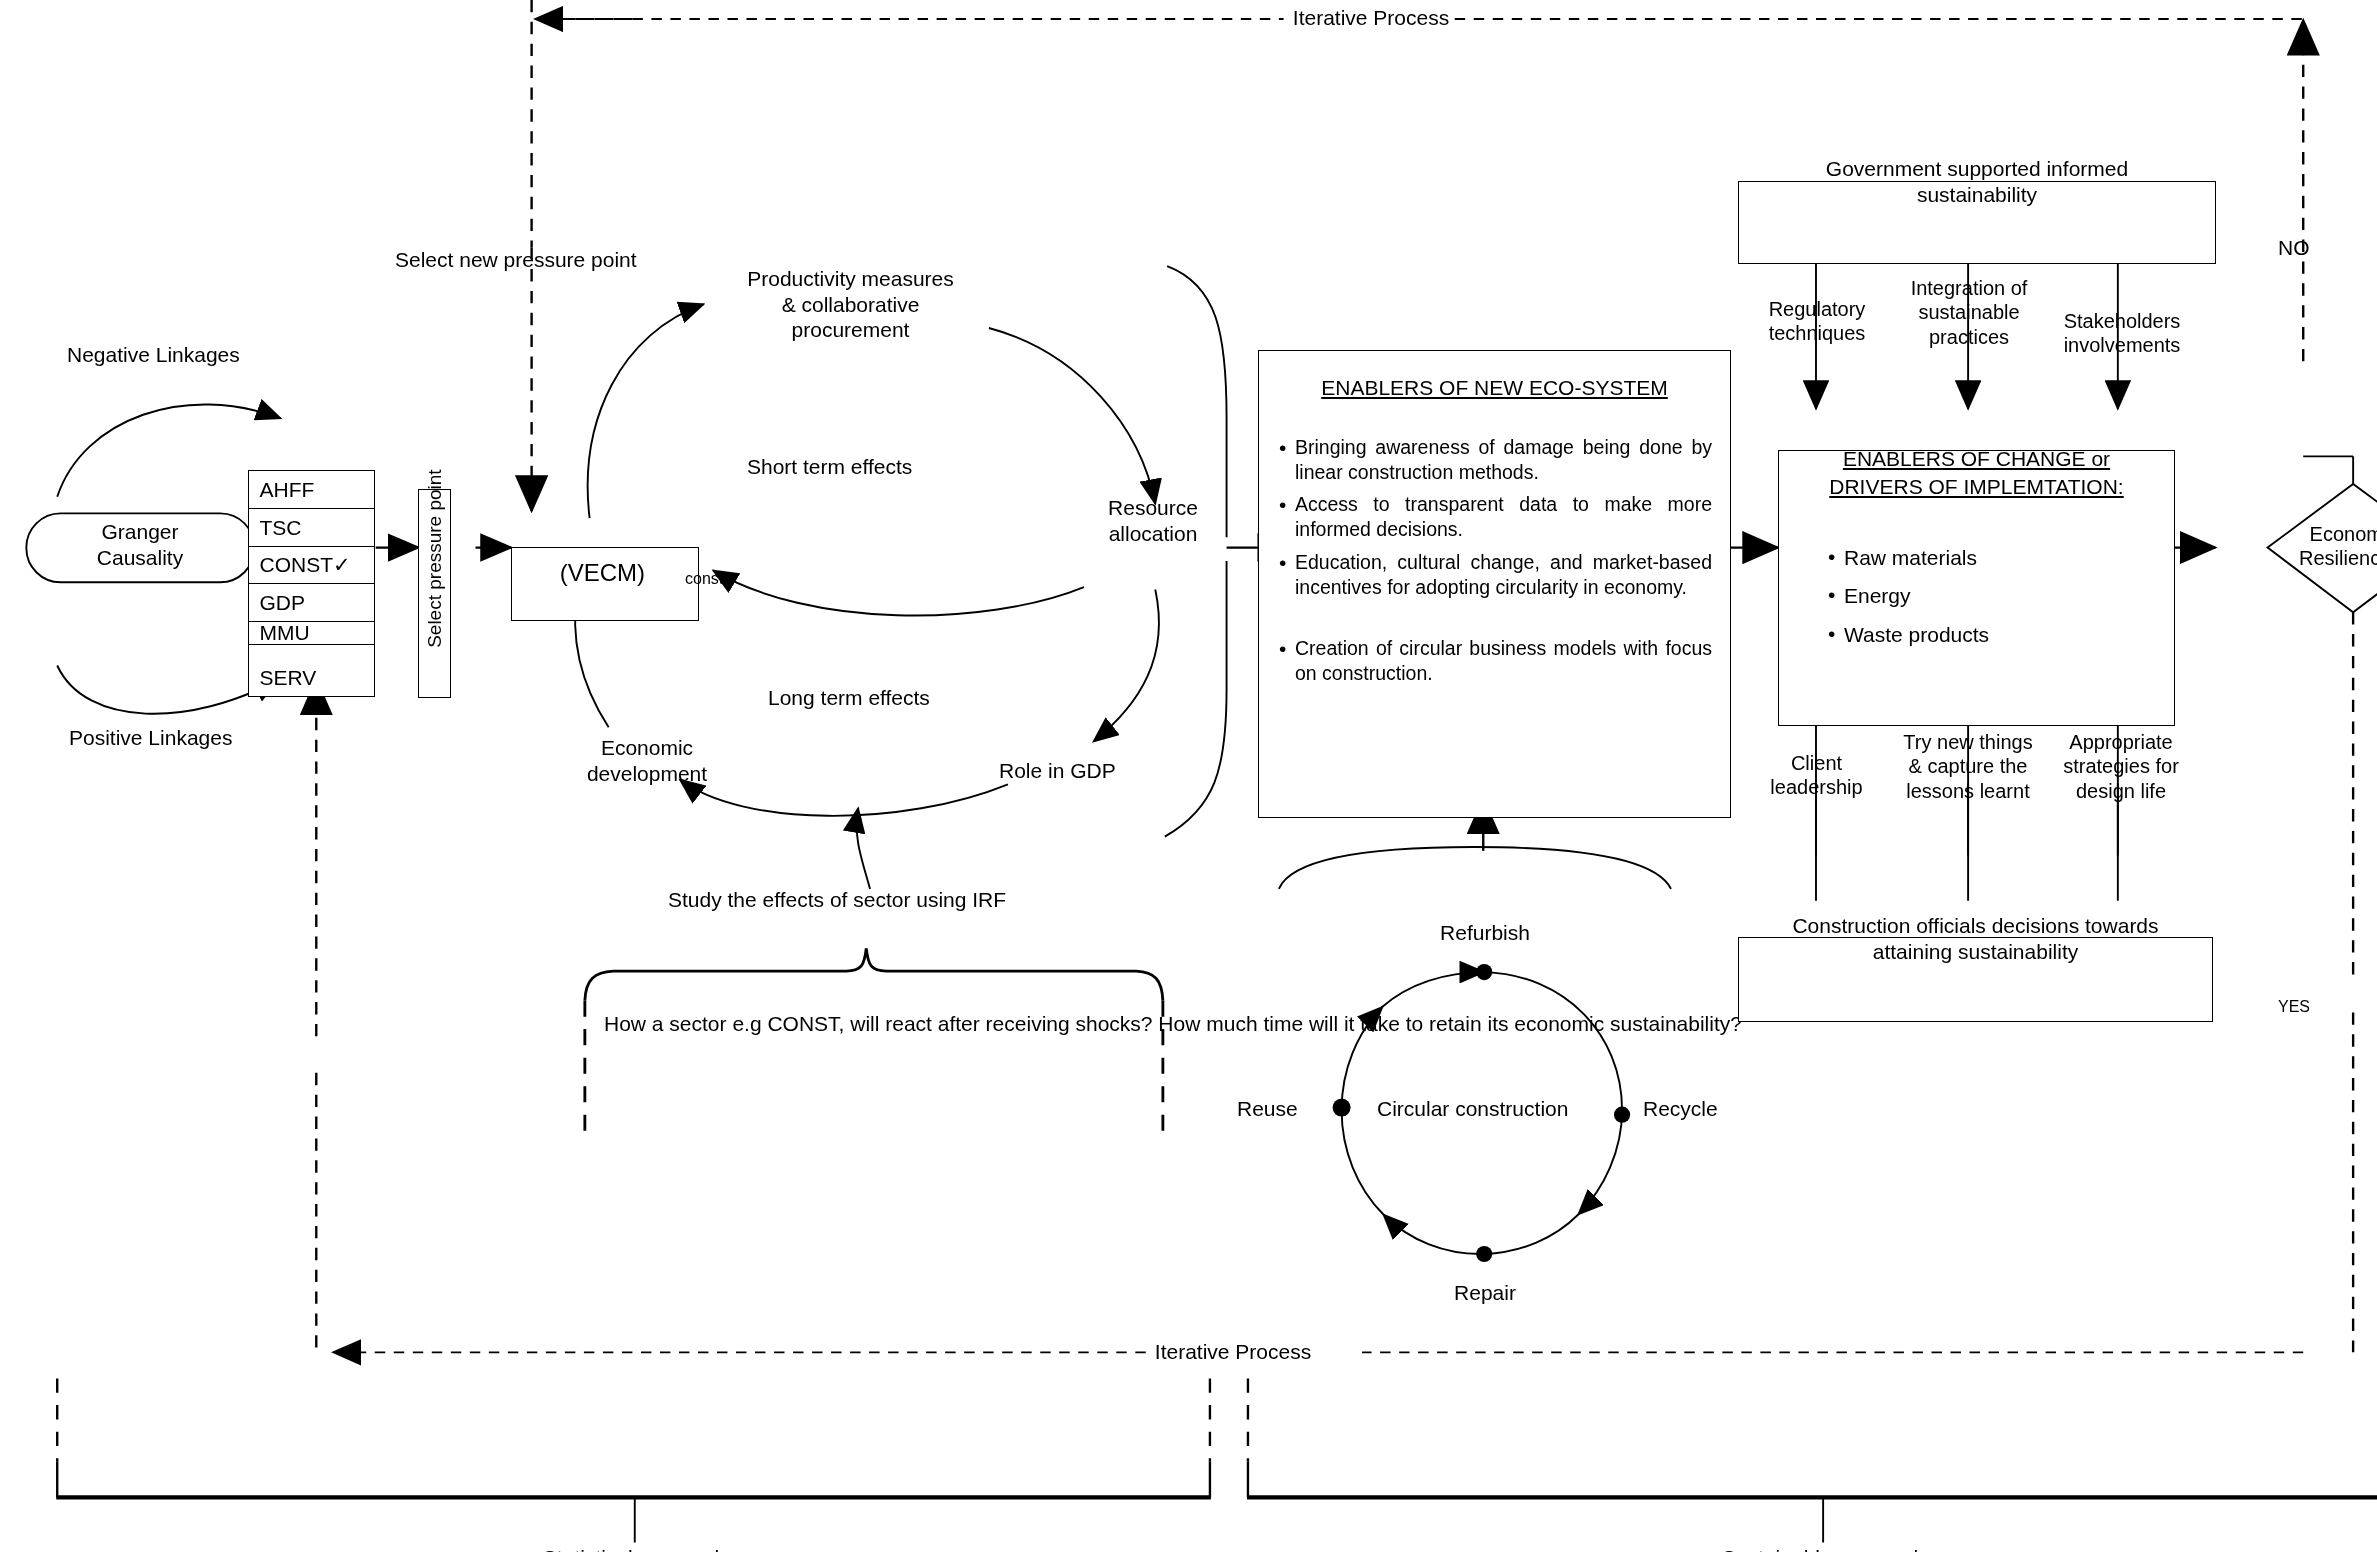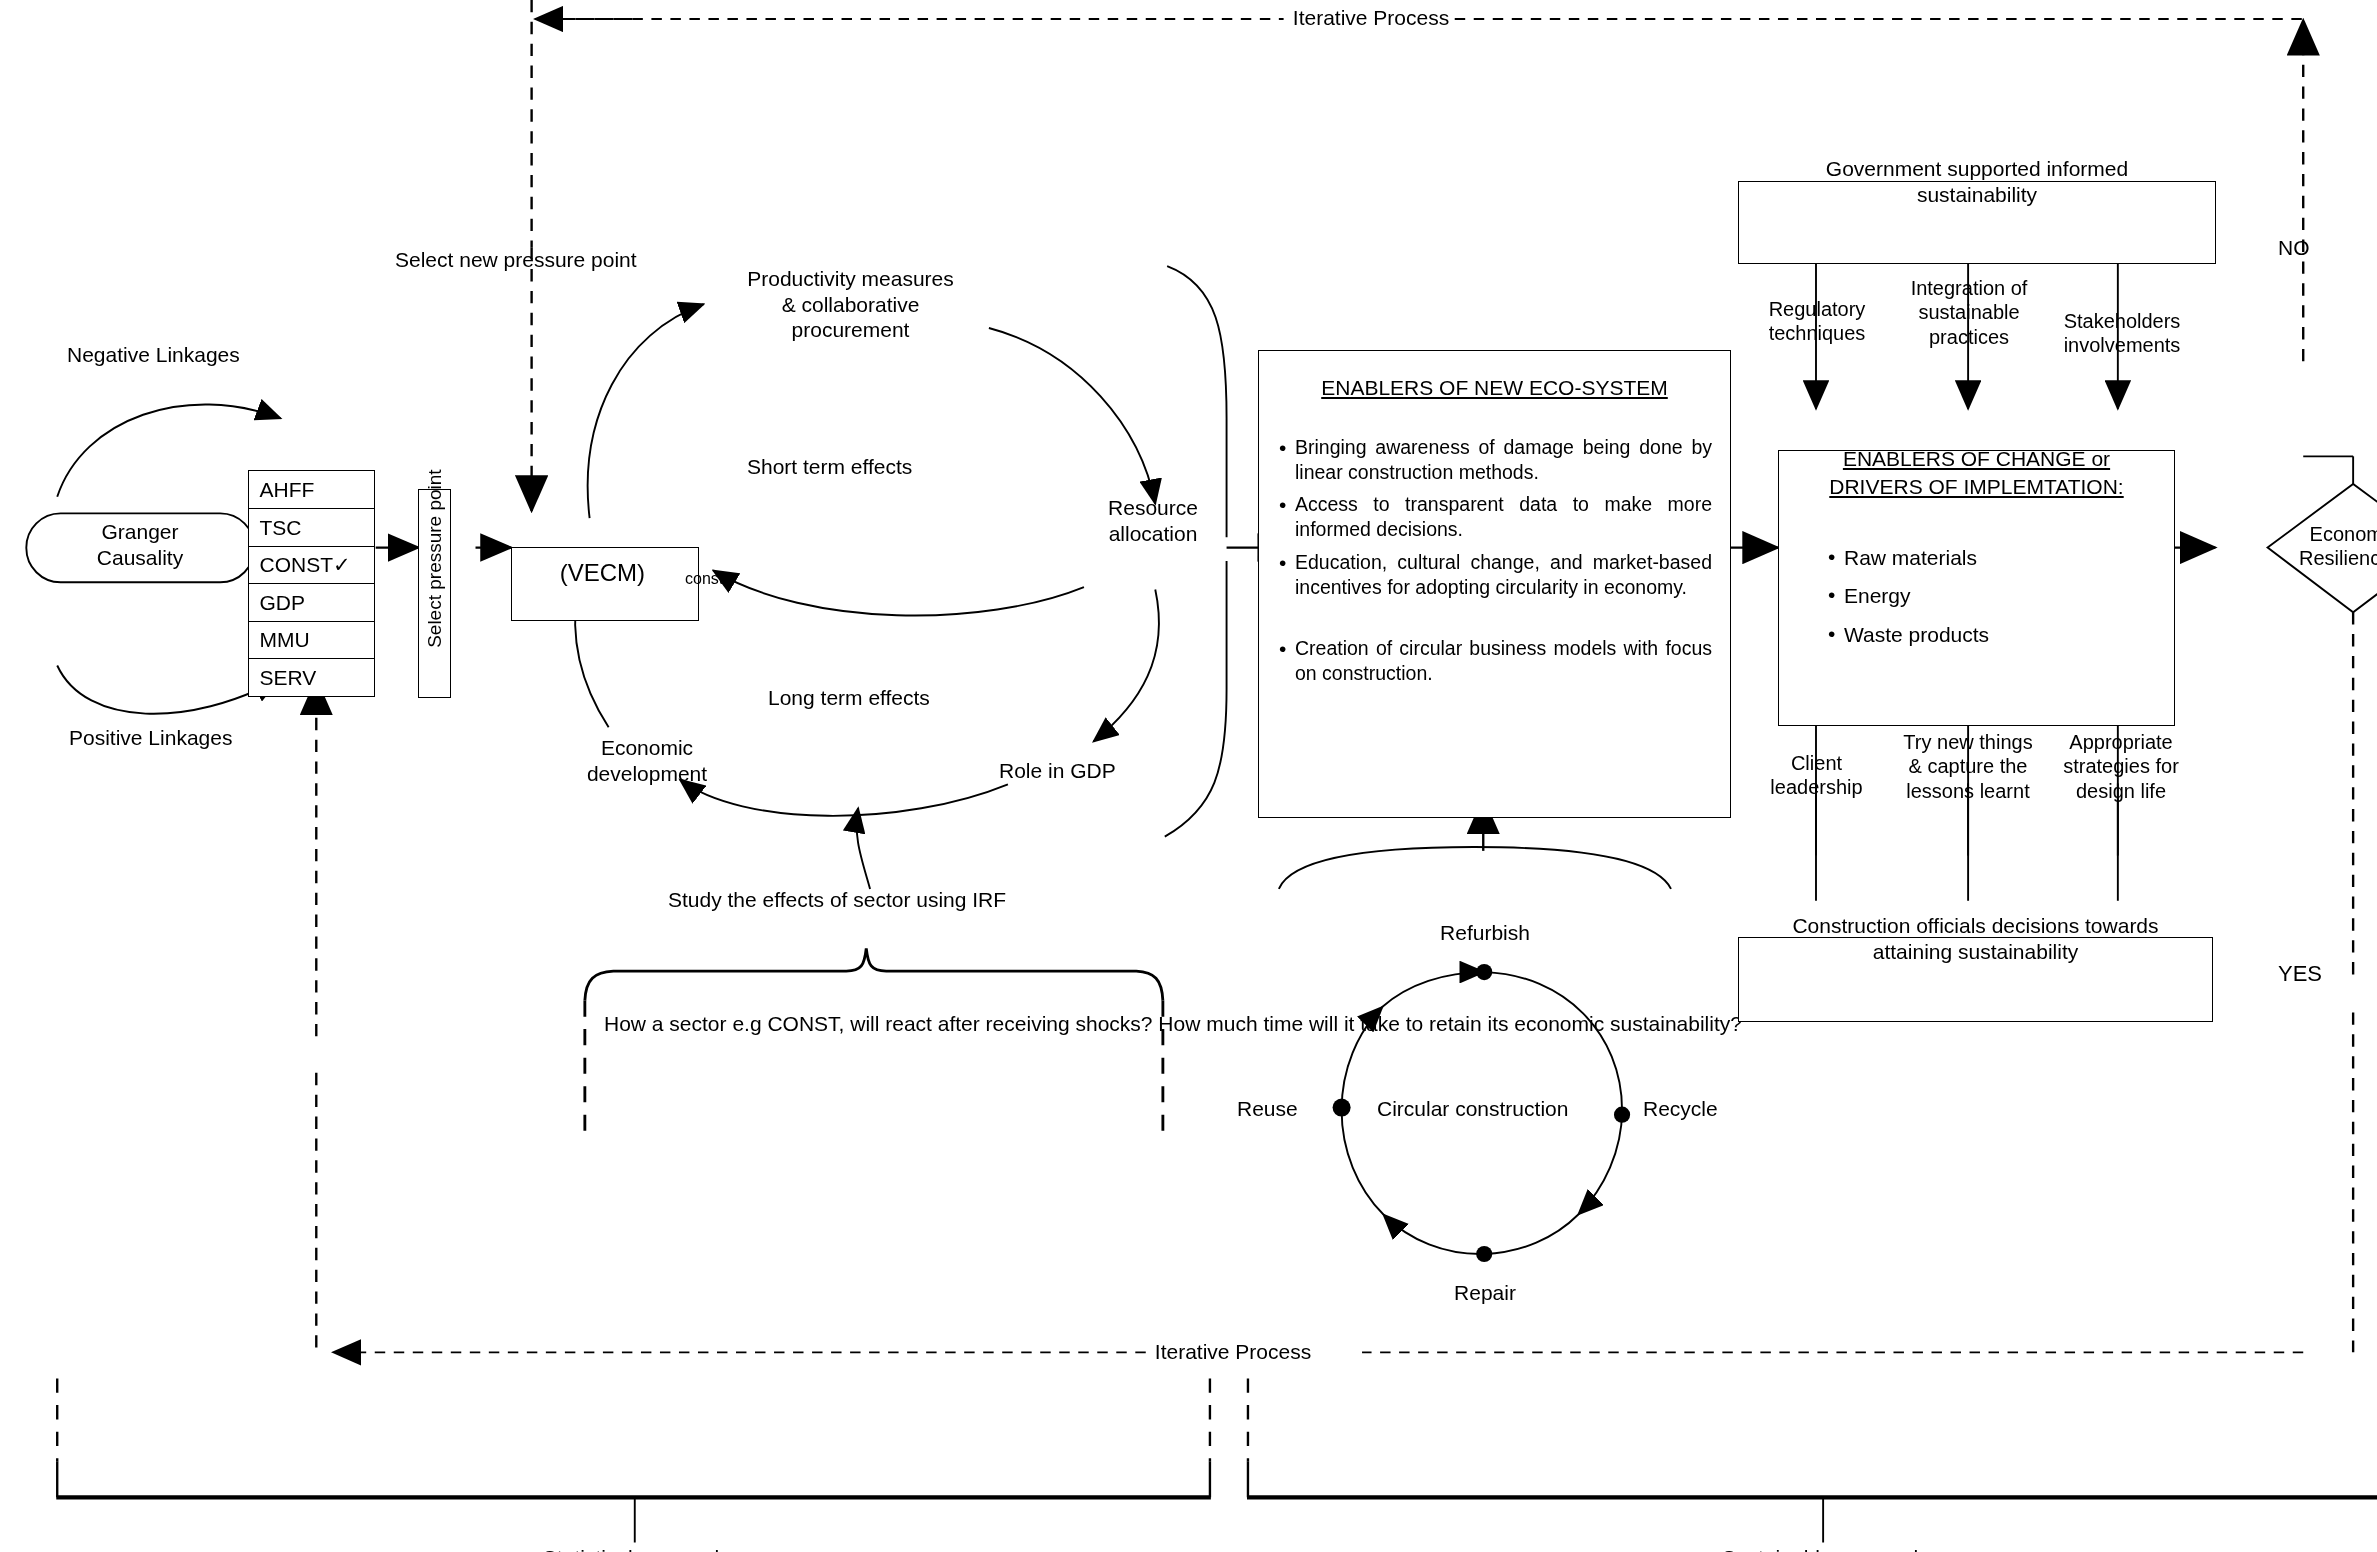--- a/index.html
+++ b/index.html
@@ -166,21 +166,21 @@
 Causality</div>
 
   <div class="lbl" style="left:67px;top:342px;font-size:21px;">Negative Linkages</div>
   <div class="lbl" style="left:69px;top:725px;font-size:21px;">Positive Linkages</div>
 
   <div class="box" style="left:248px;top:434px;width:127px;height:227px;">
     <div class="sector-cell" style="top:0px;height:38px;">AHFF</div>
     <div class="sector-cell" style="top:38px;height:38px;">TSC</div>
     <div class="sector-cell" style="top:75px;height:38px;">CONST✓</div>
     <div class="sector-cell" style="top:113px;height:38px;">GDP</div>
-    <div class="sector-cell" style="top:150px;height:38px;">MMU</div>
+    <div class="sector-cell" style="top:150px;height:24px;">MMU</div>
     <div class="sector-cell last" style="top:188px;height:37px;">SERV</div>
   </div>
 
   <div class="box" style="left:418px;top:453px;width:33px;height:209px;"></div>
   <div class="lbl vtext" style="left:323px;top:547px;width:223px;text-align:center;font-size:19px;">Select pressure point</div>
 
   <div class="box" style="left:511px;top:511px;width:188px;height:74px;"></div>
   <div class="lbl" style="left:533px;top:529px;font-size:24px;">
     <span>(VECM)</span><span style="font-size:16px;vertical-align:-2.9px;padding-left:40px;">const</span>
   </div>
@@ -265,21 +265,21 @@
 design life</div>
 
   <div class="box" style="left:1738px;top:901px;width:475px;height:85px;"></div>
   <div class="lbl ctr" style="left:1738px;top:913px;width:475px;font-size:21px;">Construction officials decisions towards
 attaining sustainability</div>
 
   <div class="lbl ctr" style="left:2280px;top:522px;width:147px;font-size:20px;">Economic
 Resilience ?</div>
 
   <div class="lbl" style="left:2278px;top:235px;font-size:21px;">NO</div>
-  <div class="lbl" style="left:2278px;top:961px;font-size:22px;">YES</div>
+  <div class="lbl" style="left:2278px;top:997px;font-size:16px;">YES</div>
 
   <div class="lbl" style="left:1289px;top:4.8px;font-size:21px;background:#fff;padding:0 3.8px;">Iterative Process</div>
   <div class="lbl" style="left:1151px;top:1339px;font-size:21px;background:#fff;padding:0 3.8px;">Iterative Process</div>
 
   <div class="lbl ctr" style="left:492px;top:1545px;width:285px;font-size:21px;">Statistical approach</div>
   <div class="lbl ctr" style="left:1681px;top:1545px;width:285px;font-size:21px;">Sustainable approach</div>
 
 </div>
 
 

